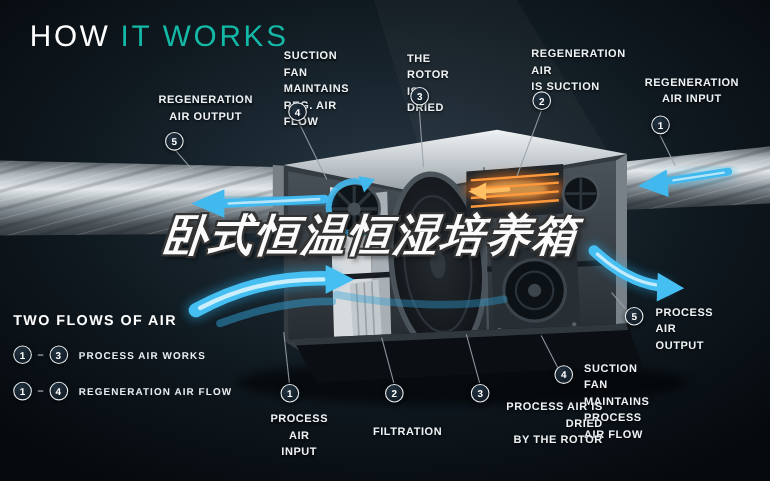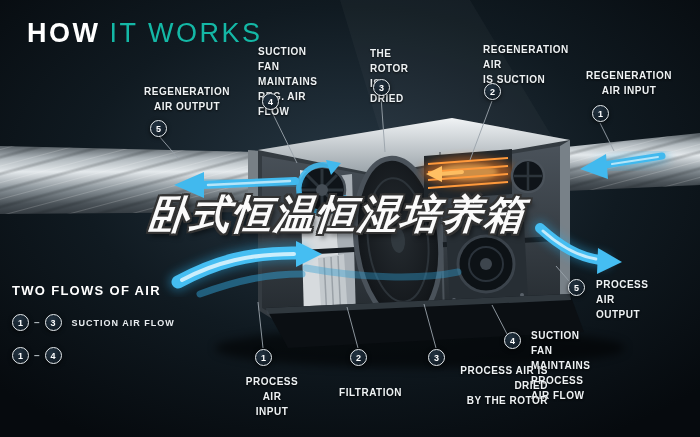--- a/index.html
+++ b/index.html
@@ -3,21 +3,21 @@
 <meta charset="utf-8">
 <style>
   *{margin:0;padding:0;box-sizing:border-box;}
   body{background:#000;}
   .stage{position:relative;width:700px;height:437px;overflow:hidden;
          font-family:"Liberation Sans",sans-serif;background:#0b1118;}
   .art{position:absolute;left:0;top:0;z-index:0;display:block;}
 
   .title{position:absolute;left:27px;top:18px;z-index:3;font-size:27px;
          letter-spacing:2.5px;color:#fff;white-space:nowrap;}
-  .title .w1{font-weight:700;}
+  .title .w1{font-weight:400;}
   .title .w2{font-weight:300;color:#14b8a6;margin-left:9px;}
 
   .callout{position:absolute;z-index:3;}
   .co-label{position:absolute;left:0;top:0;font-size:10px;font-weight:700;
             letter-spacing:.5px;line-height:1.5;color:#eef2f4;white-space:pre-line;
             text-shadow:0 1px 2px rgba(0,0,0,.85);}
   .badge{position:absolute;width:17px;height:17px;border-radius:50%;
          border:1.5px solid #e6ebee;background:radial-gradient(circle at 35% 30%,#223240,#0d161e);
          color:#fff;font-size:9px;font-weight:700;display:flex;align-items:center;
          justify-content:center;box-shadow:0 1px 4px rgba(0,0,0,.7);}
@@ -283,24 +283,25 @@
     <div class="co-label">PROCESS AIR IS DRIED
 BY THE ROTOR</div>
   </div>
 
   <div class="legend">
     <div class="legend-heading">TWO FLOWS OF AIR</div>
     <div class="legend-row">
       <div class="badge">1</div>
       <span class="legend-dash">–</span>
       <div class="badge">3</div>
-      <span class="legend-label">SUCTION AIR FLOW</span>
+      <span class="legend-label">PROCESS AIR WORKS</span>
     </div>
     <div class="legend-row">
       <div class="badge">1</div>
       <span class="legend-dash">–</span>
       <div class="badge">4</div>
+      <span class="legend-label">REGENERATION AIR FLOW</span>
     </div>
   </div>
 
   <div class="watermark">卧式恒温恒湿培养箱</div>
 
 </div>
 
 </body></html>

